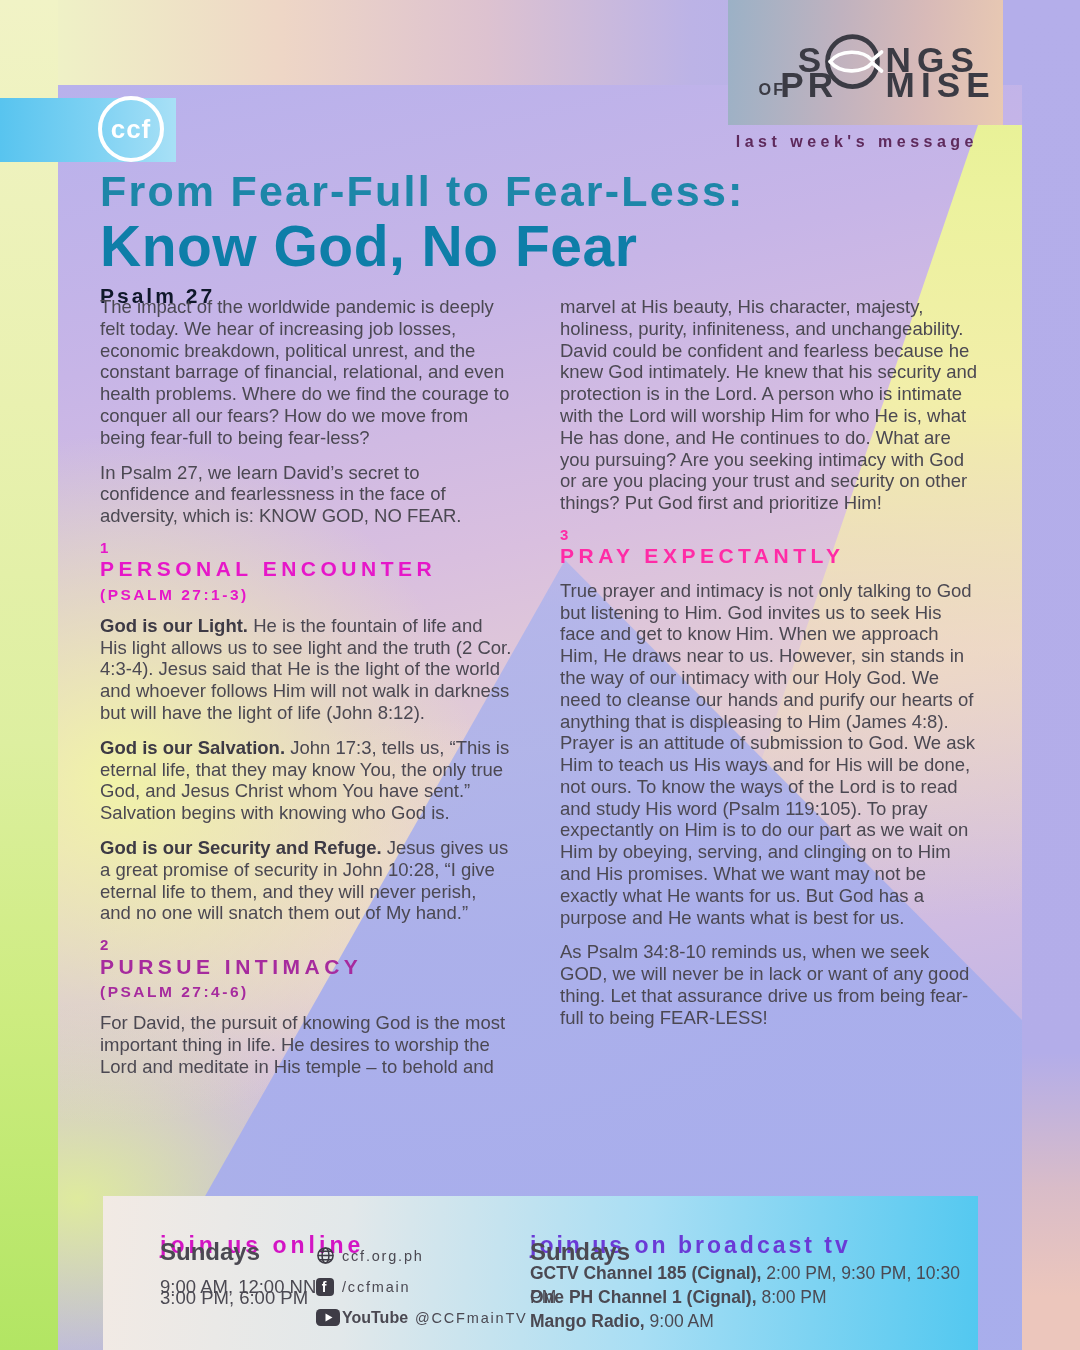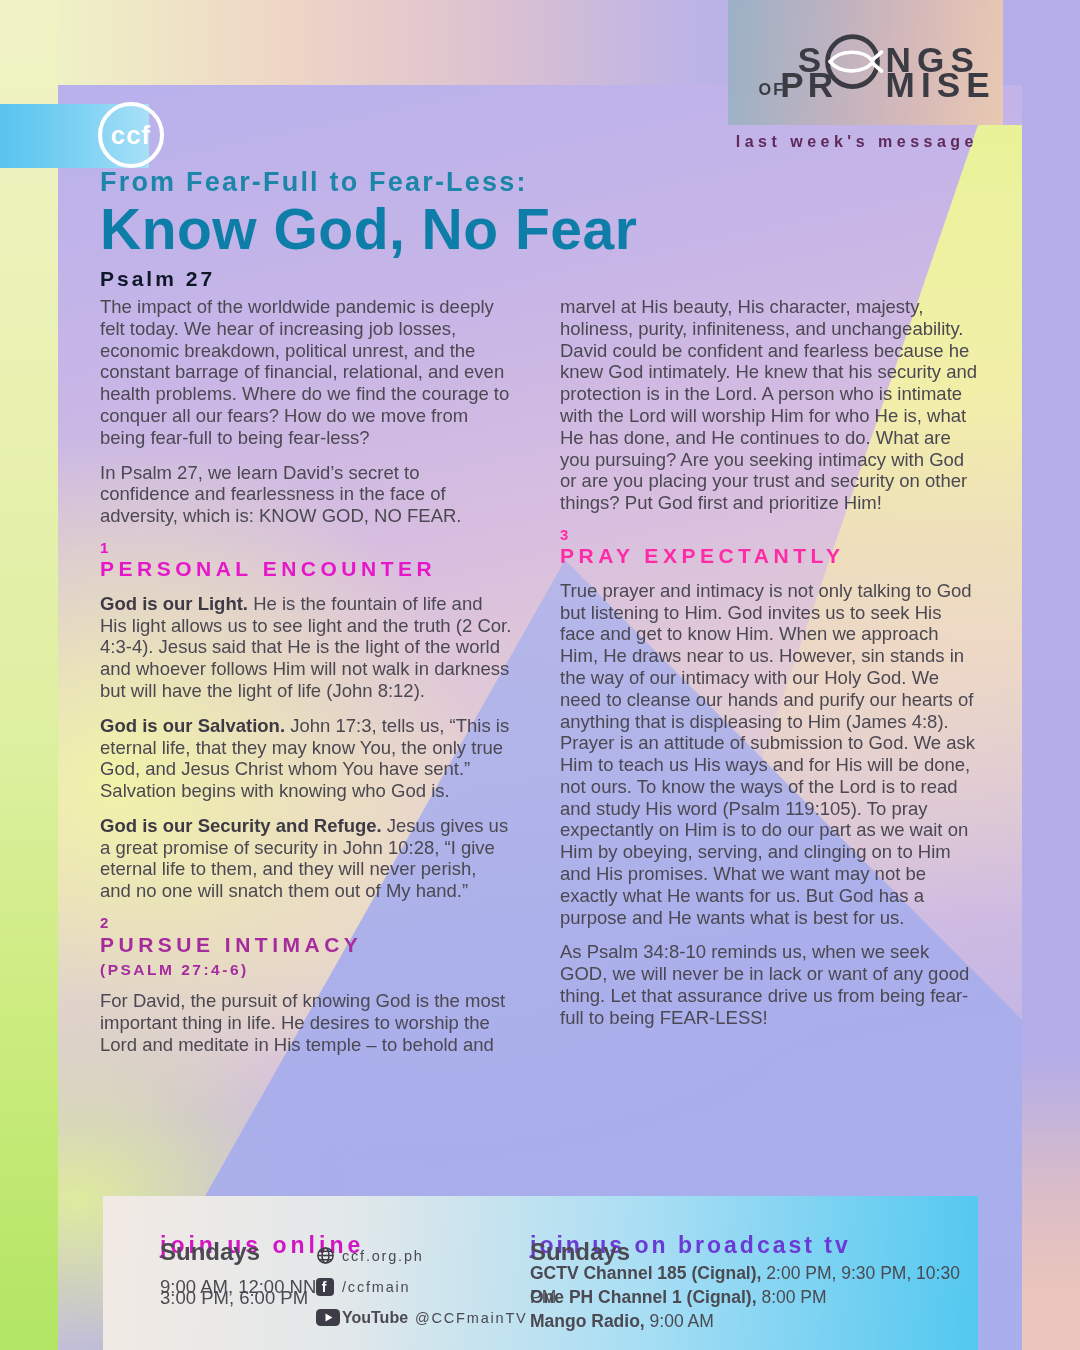--- a/index.html
+++ b/index.html
@@ -20,34 +20,34 @@
       radial-gradient(ellipse 55% 25% at 42% 68%, rgba(247,225,198,0.75), rgba(247,225,198,0) 72%),
       linear-gradient(168deg,#b8b1ec 0%,#c7b5e7 20%,#d9bfdf 38%,#e3cdd4 52%,#cfbbe2 70%,#b5afe9 88%,#b2ace9 100%);}
   .beam{position:absolute;left:0;top:0;width:1080px;height:1350px;
     clip-path:polygon(978px 125px,1022px 125px,1022px 1350px,560px 1350px);
     background:linear-gradient(to bottom,#e3f18d 0%,#ecf29e 15%,#f2eeaa 30%,rgba(246,226,186,0.55) 48%,rgba(246,222,190,0) 68%);}
   .blue-tri{position:absolute;left:0;top:0;width:1080px;height:1350px;
     clip-path:polygon(565px 560px,118px 1350px,1022px 1350px,1022px 1020px);
     background:linear-gradient(to bottom,rgba(167,177,238,0) 18%,rgba(167,177,238,0.75) 45%,rgba(168,174,236,0.95) 70%);}
 
   
-  .ccf-bar{position:absolute;left:0;top:104px;width:149px;height:64px;
+  .ccf-bar{position:absolute;left:0;top:98px;width:176px;height:64px;
     background:linear-gradient(90deg,#58c4ef 0%,#7fd2f3 55%,#a8e0f6 100%);}
   .ccf-circle{position:absolute;left:98px;top:-2px;width:58px;height:58px;border:4px solid #fff;
     border-radius:50%;display:flex;align-items:center;justify-content:center;
     color:#fff;font-weight:bold;font-size:26px;letter-spacing:1px;}
   .songs-box{position:absolute;left:728px;top:0;width:275px;height:125px;
     background:linear-gradient(95deg,#9bb1c6 0%,#c0b2bf 40%,#d8bab8 70%,#e9c9b2 100%);
     display:flex;align-items:center;justify-content:center;}
   .songs-box svg{width:250px;height:auto;}
   .tagline{position:absolute;right:102px;top:133px;font-size:16px;font-weight:bold;
     letter-spacing:4.5px;color:#5e2a5c;}
 
   .title-block{position:absolute;left:100px;top:168px;width:880px;}
-  .title1{font-size:27px;font-weight:bold;letter-spacing:2.2px;color:#1d86a8;line-height:1.1;}
+  .title1{font-size:43px;font-weight:bold;letter-spacing:2.2px;color:#1d86a8;line-height:1.1;}
   .title2{font-size:57px;font-weight:bold;letter-spacing:0.5px;color:#0e7ea8;line-height:1.05;margin-top:2px;}
   .subtitle{font-size:21px;font-weight:bold;letter-spacing:3px;color:#0f172a;margin-top:7px;}
 
   
   .col{position:absolute;top:296px;font-size:18.5px;line-height:21.8px;color:#4b4852;}
   .col-left{left:100px;width:412px;}
   .col-right{left:560px;width:418px;}
   .col p{margin:0 0 13px 0;}
   .col b{color:#3d3a45;}
   .sec{margin:7px 0 10px 0;font-weight:bold;}
@@ -117,20 +117,21 @@
     <div class="title2">Know God, No Fear</div>
     <div class="subtitle">Psalm 27</div>
   </div>
 
   <div class="col col-left">
     <p>The impact of the worldwide pandemic is deeply felt today. We hear of increasing job losses, economic breakdown, political unrest, and the constant barrage of financial, relational, and even health problems. Where do we find the courage to conquer all our fears? How do we move from being fear-full to being fear-less?</p>
     <p>In Psalm 27, we learn David’s secret to confidence and fearlessness in the face of adversity, which is: KNOW GOD, NO FEAR.</p>
     <div class="sec sec1">
       <div class="num">1</div>
       <div class="stitle">PERSONAL ENCOUNTER</div>
+      <div class="sref">(PSALM 27:1-3)</div>
     </div>
     <p><b>God is our Light.</b> <span>He is the fountain of life and His light allows us to see light and the truth (2 Cor. 4:3-4). Jesus said that He is the light of the world and whoever follows Him will not walk in darkness but will have the light of life (John 8:12).</span></p>
     <p><b>God is our Salvation.</b> <span>John 17:3, tells us, “This is eternal life, that they may know You, the only true God, and Jesus Christ whom You have sent.” Salvation begins with knowing who God is.</span></p>
     <p><b>God is our Security and Refuge.</b> <span>Jesus gives us a great promise of security in John 10:28, “I give eternal life to them, and they will never perish, and no one will snatch them out of My hand.”</span></p>
     <div class="sec sec2">
       <div class="num">2</div>
       <div class="stitle">PURSUE INTIMACY</div>
       <div class="sref">(PSALM 27:4-6)</div>
     </div>
     <p>For David, the pursuit of knowing God is the most important thing in life. He desires to worship the Lord and meditate in His temple – to behold and</p>

